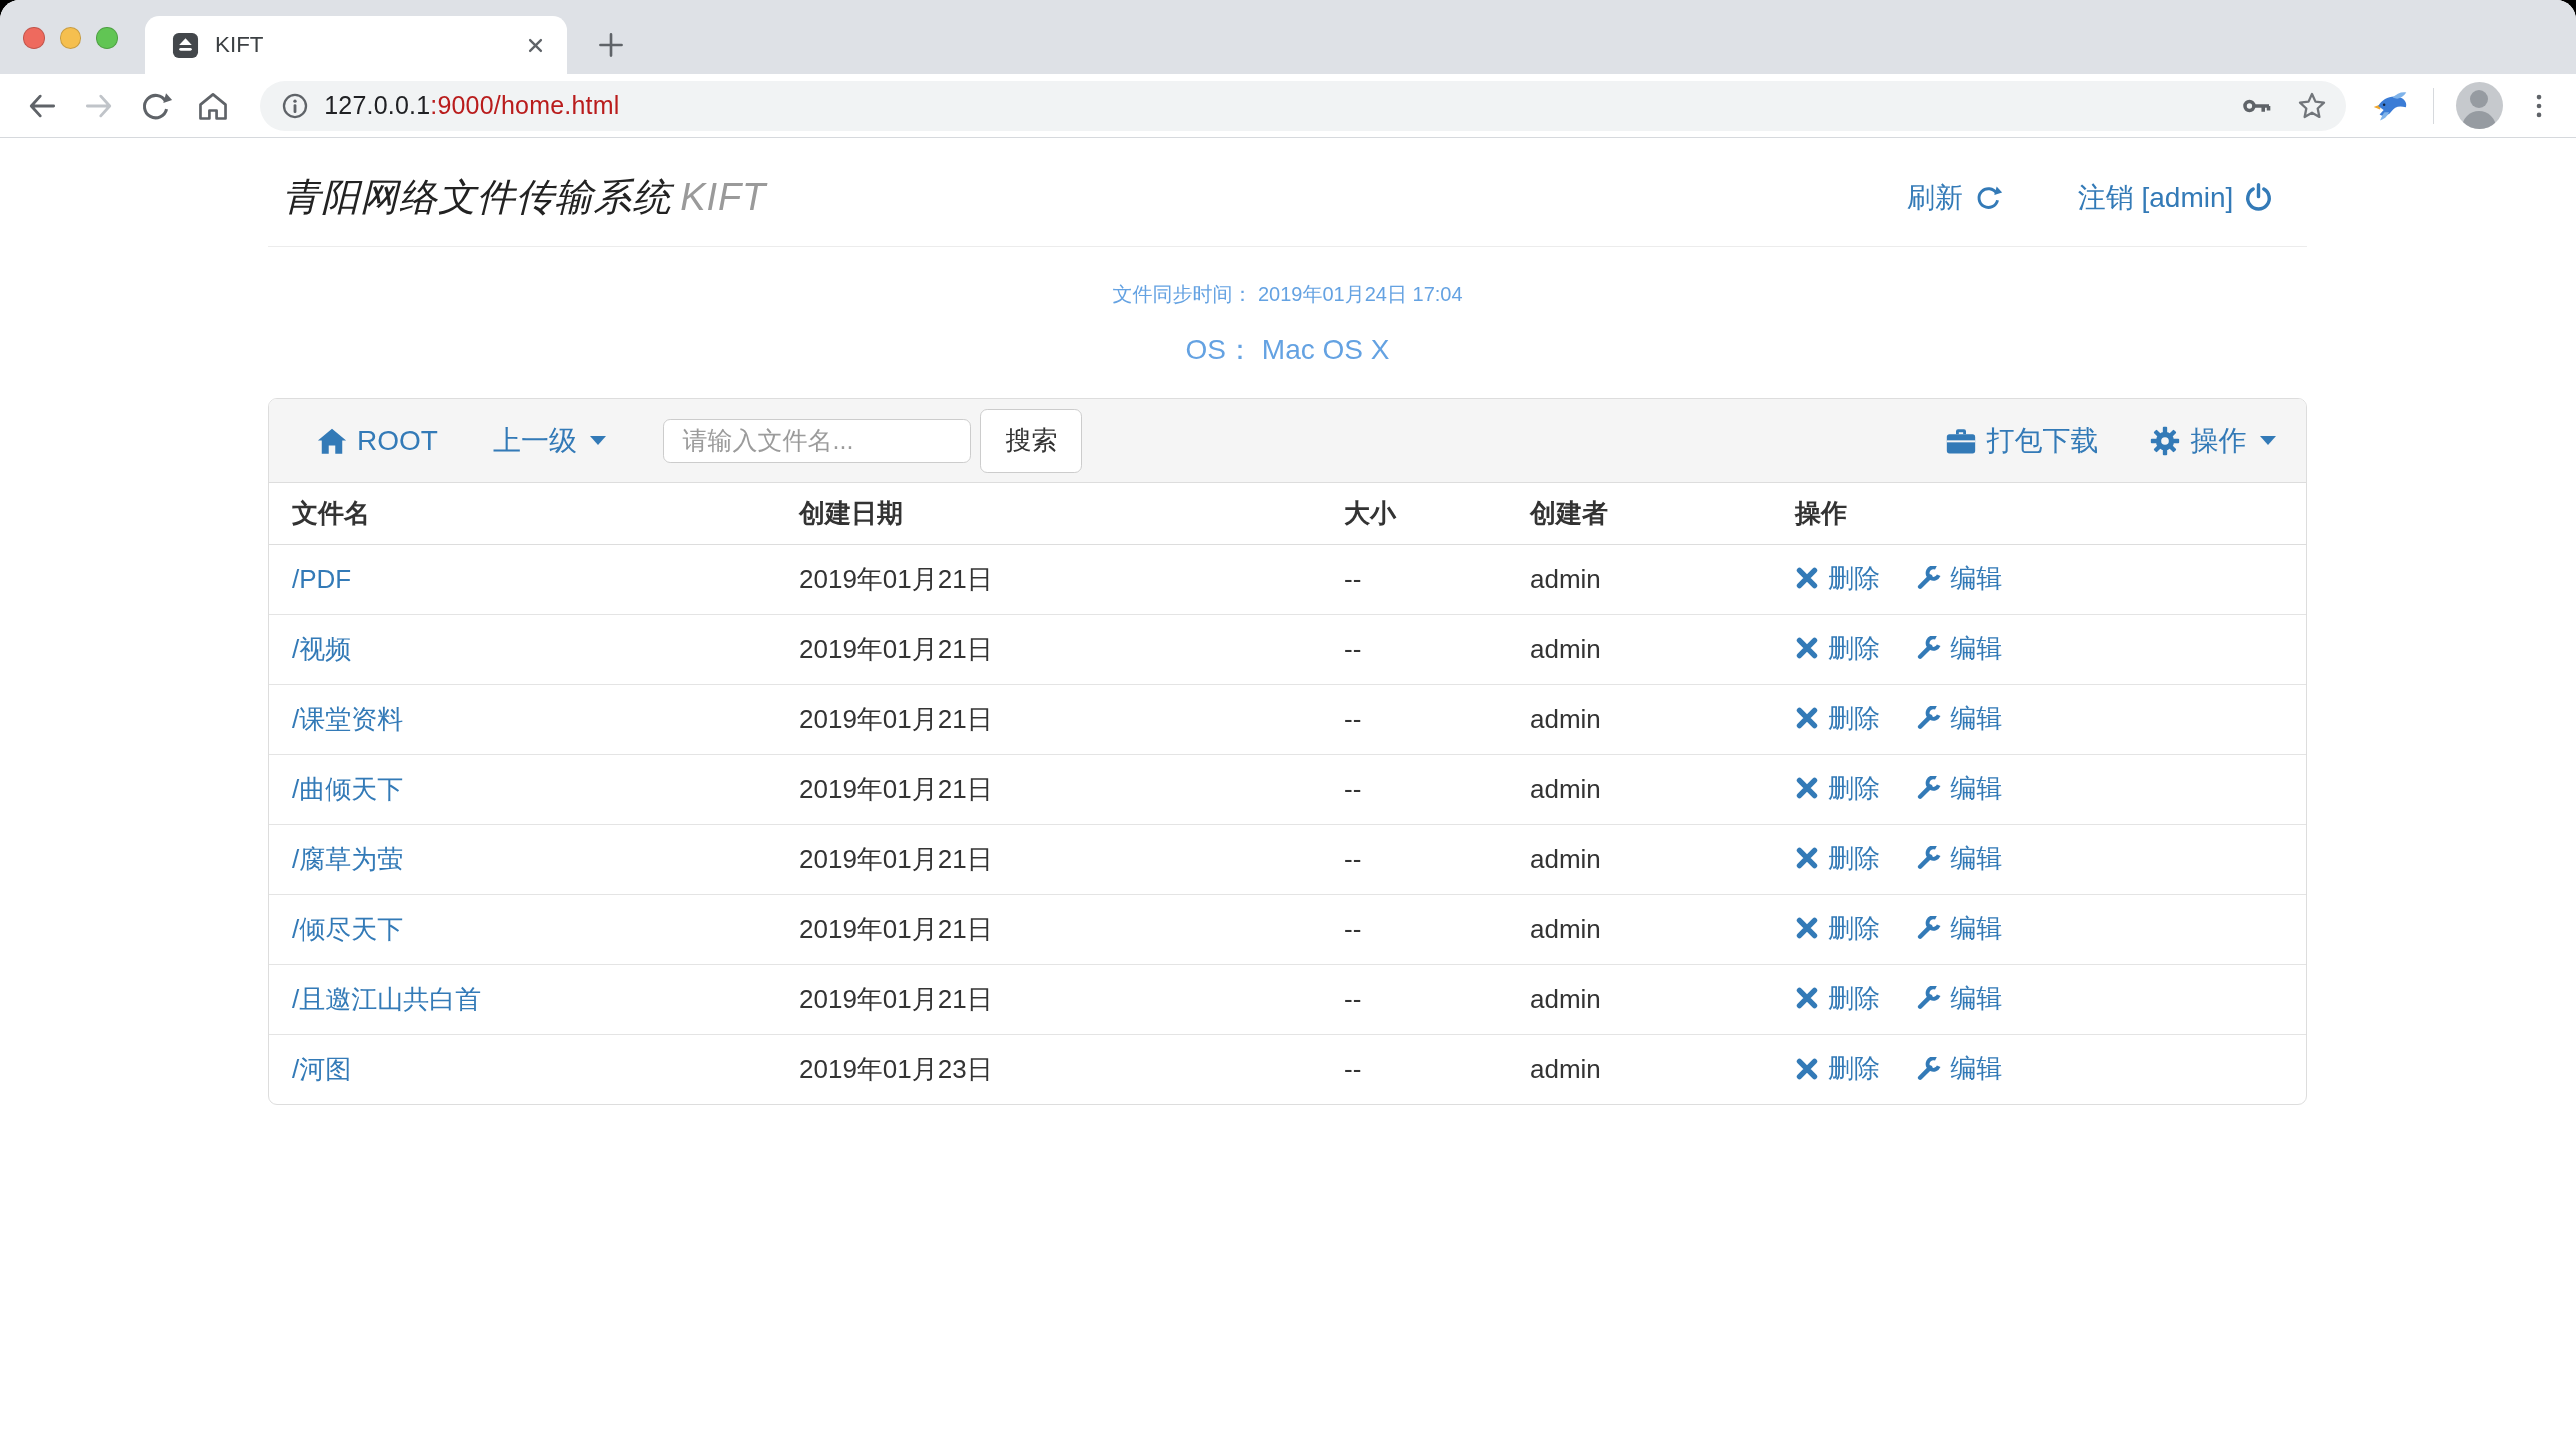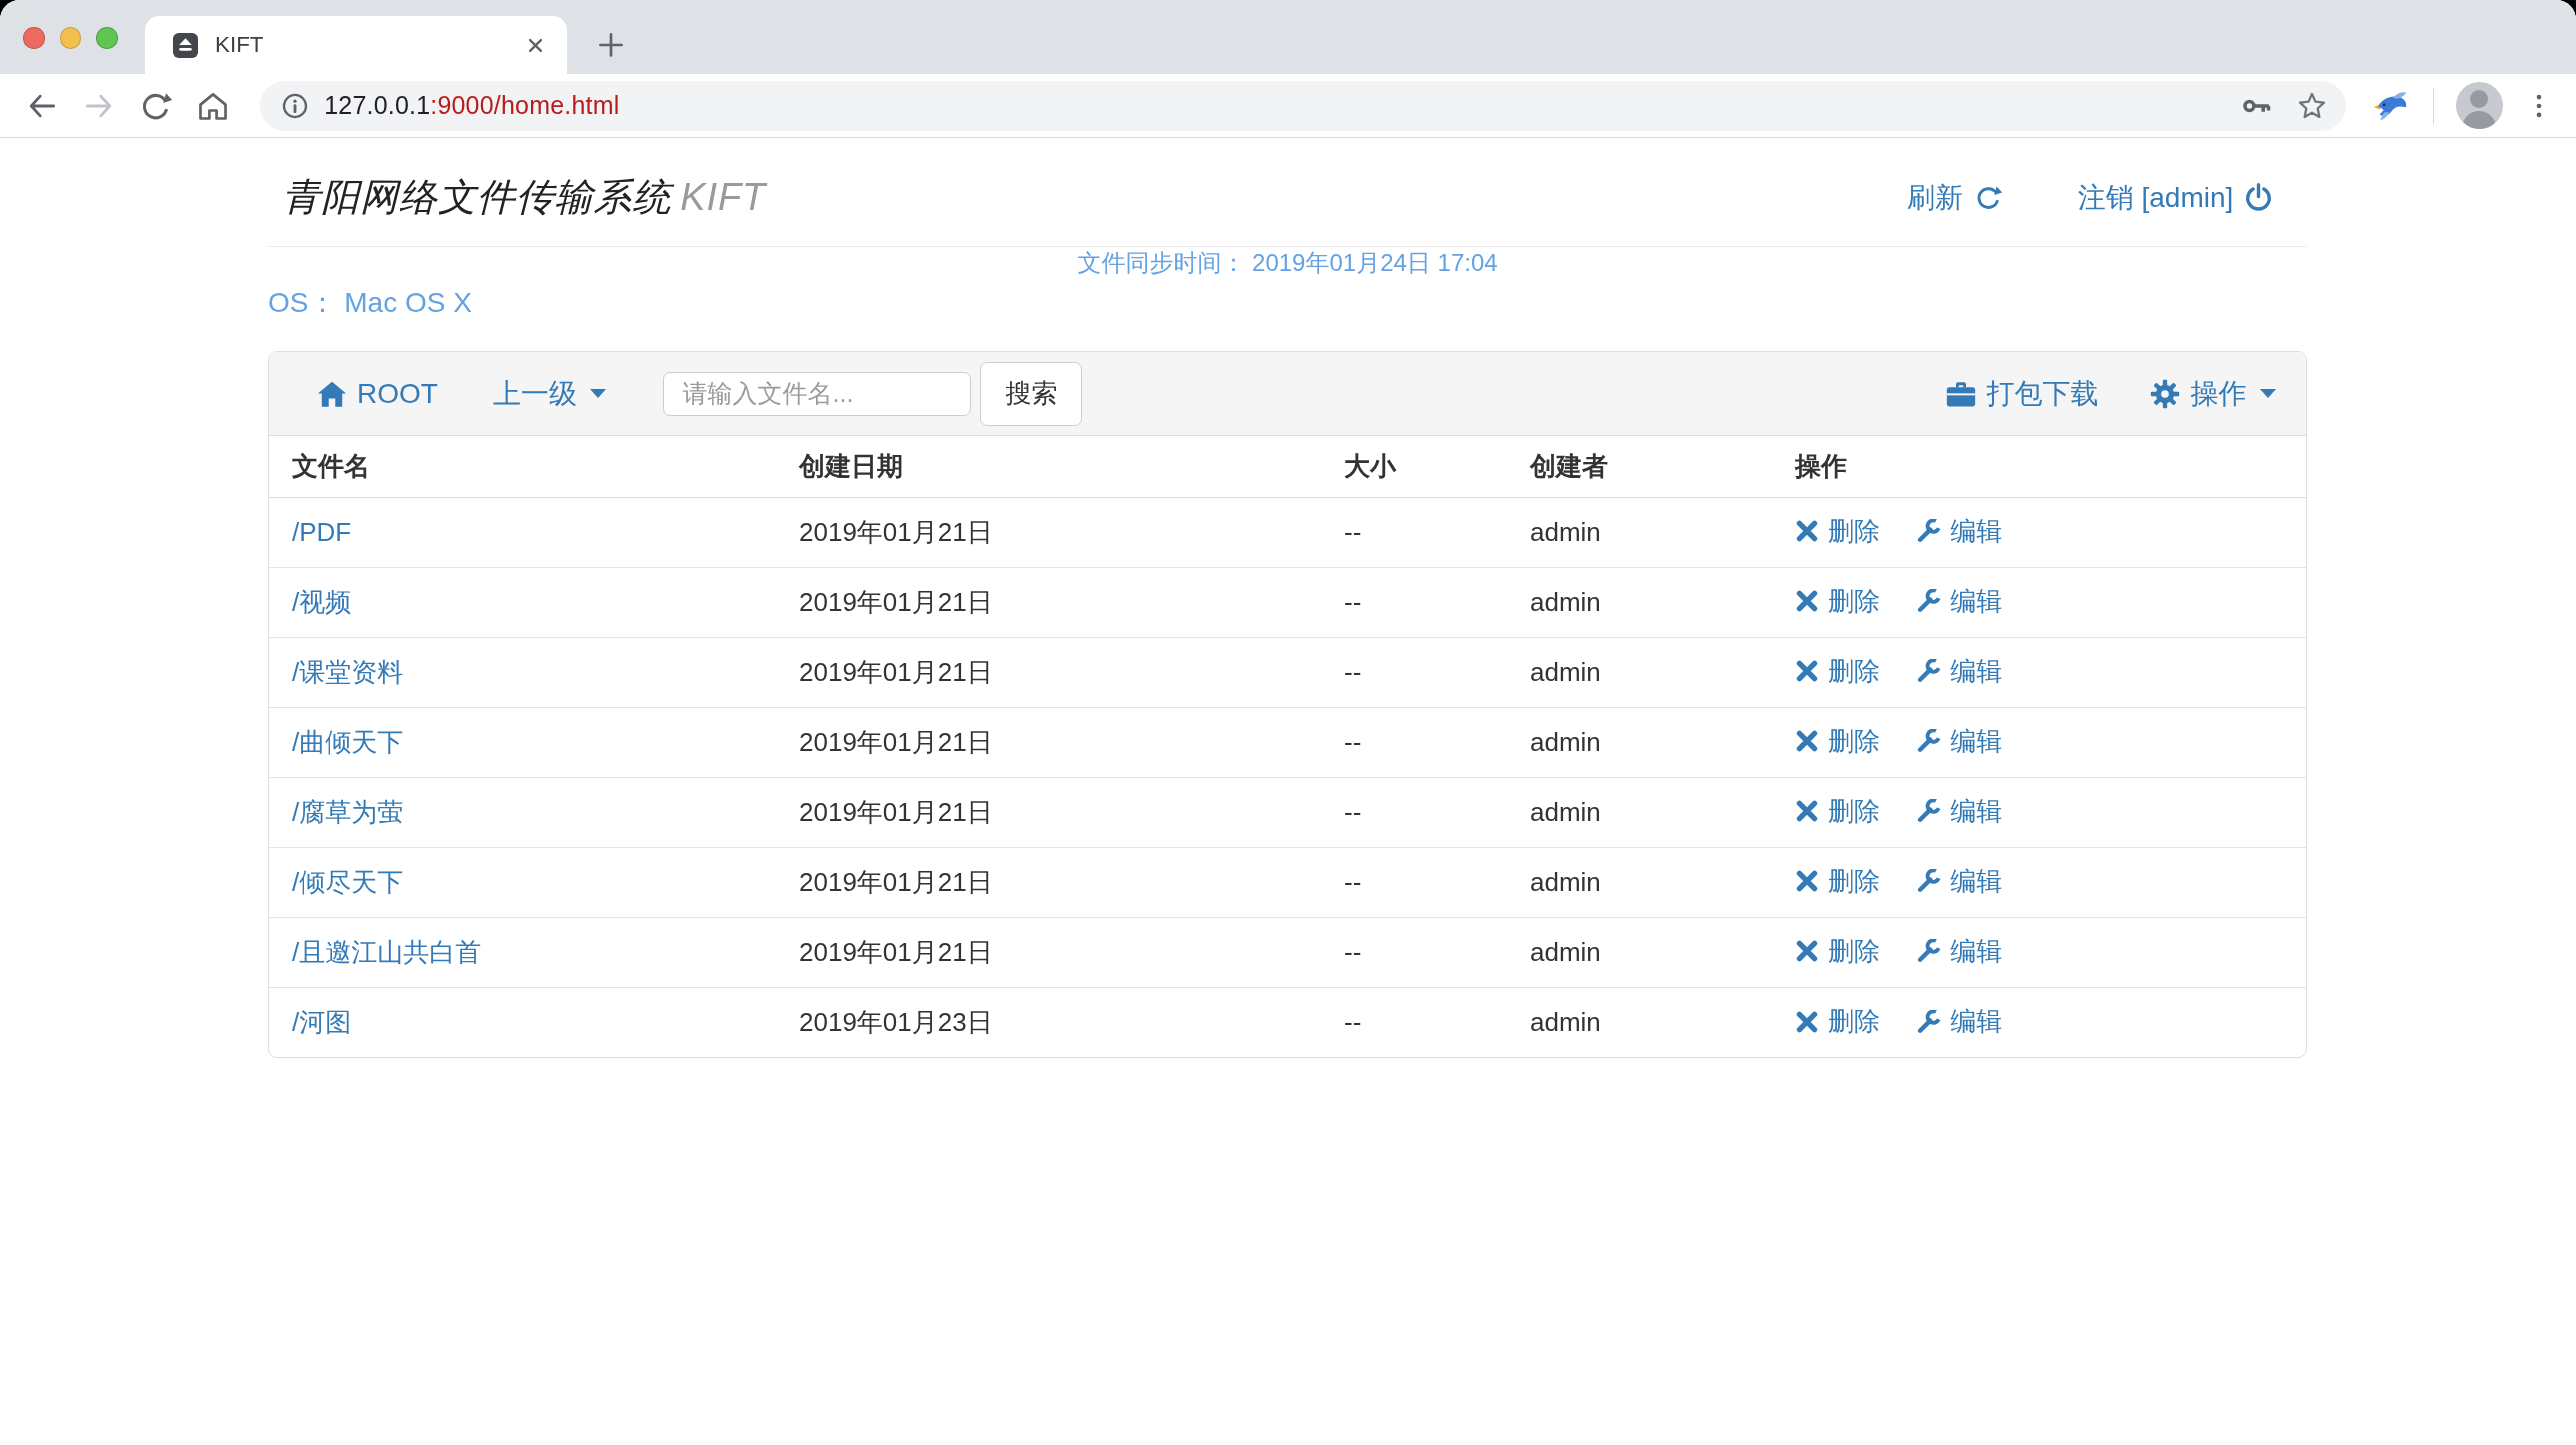--- a/index.html
+++ b/index.html
@@ -46,22 +46,22 @@
   .container { margin-left:268px; width:2039px; }
 
   .page-header { display:flex; align-items:center; justify-content:space-between; padding-top:34px; }
   h1 { font-size:38px; font-weight:400; font-style:italic; color:#222; letter-spacing:0.9px; padding-left:14.3px; }
   h1 .muted { color:#9a9a9a; margin-left:9px; }
   .hdr-links { display:flex; align-items:center; gap:75px; padding-right:34px; font-size:28px; }
   .hdr-link { color:#337ab7; display:inline-flex; align-items:center; gap:10.7px; cursor:pointer; }
   .hdr-link svg { width:29px; height:29px; }
   hr.rule { border:none; border-top:1.8px solid #ececec; margin-top:23px; }
 
-  .sync-line { text-align:center; font-size:24px; color:#64a2e2; }
-  .os-line   { margin-top:5px; text-align:left; font-size:28px; color:#64a2e2; }
+  .sync-line { margin-top:34px; text-align:center; font-size:20px; color:#64a2e2; }
+  .os-line   { margin-top:23px; text-align:center; font-size:28px; color:#64a2e2; }
 
   
   .panel { margin-top:29px; border:1.8px solid #ddd; border-radius:9px; overflow:hidden; background:#fff; }
   .panel-toolbar { height:84px; background:#f5f5f5; border-bottom:1.8px solid #ddd;
                    display:flex; align-items:center; padding:0 30px 0 48px; font-size:28px; }
   .tb-link { color:#337ab7; display:inline-flex; align-items:center; gap:10px; cursor:pointer; white-space:nowrap; }
   .tb-link svg { width:30px; height:30px; }
   .up-link { margin-left:55px; }
   .caret { width:0; height:0; border-left:8px solid transparent; border-right:8px solid transparent;
            border-top:9.8px solid #337ab7; margin-left:3.6px; display:inline-block; }

